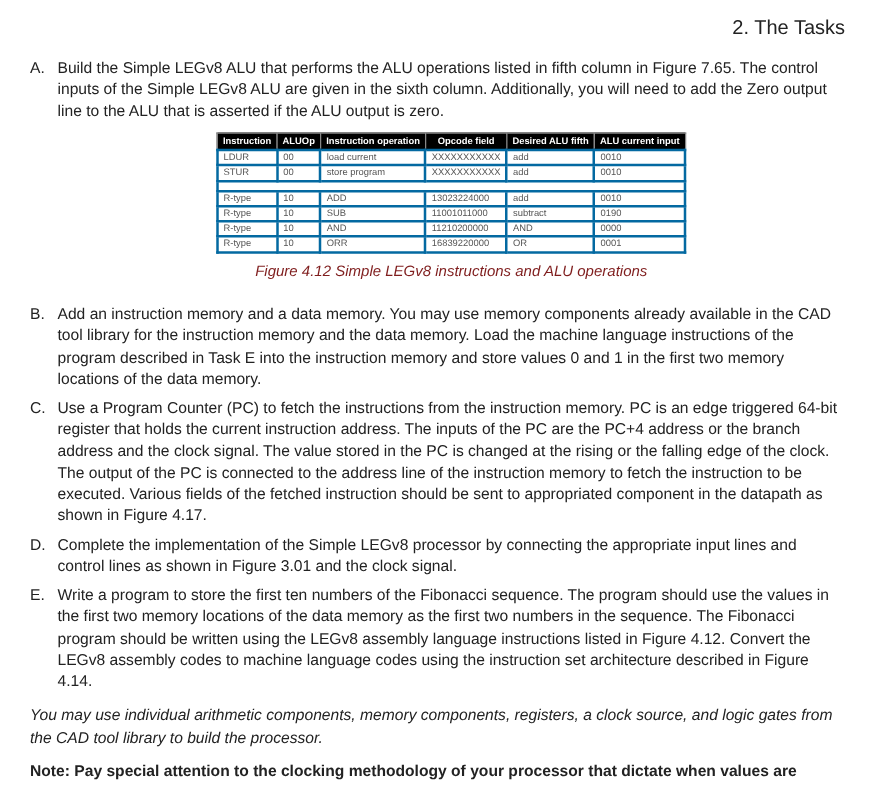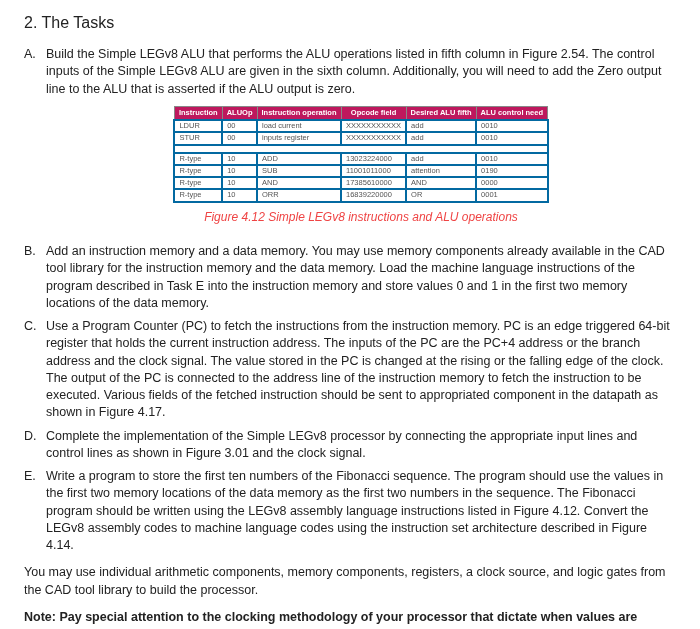--- a/index.html
+++ b/index.html
@@ -10,114 +10,116 @@
     color: #222;
     width: 700px;
   }
   .page {
     padding: 12px 24px 16px 24px;
     font-size: 12.5px;
     line-height: 1.38;
   }
   .section-heading {
     font-size: 16px;
-    margin: 0 0 12px 0;
+    margin: 0 0 12px 12px;
+    text-align: right;
   }
   .task-row {
     display: flex;
     margin-bottom: 6px;
   }
   .task-letter {
     width: 22px;
     flex: 0 0 22px;
   }
   .task-body {
     flex: 1 1 auto;
   }
   .indent-block {
     margin-left: 22px;
   }
   .fig-caption {
     font-style: italic;
     text-align: center;
     margin: 6px 0 18px 0;
     font-size: 12px;
-    color: #ef4444;
+    color: #7f1d1d;
   }
   table.instr {
     border-collapse: collapse;
     margin: 8px auto 4px auto;
     font-size: 7.5px;
     line-height: 1.1;
     color: #555;
   }
   table.instr th {
-    background: #be185d;
+    background: #000000;
     color: #ffffff;
     font-weight: bold;
     border: 1px solid #888;
     padding: 2px 4px;
     text-align: center;
   }
   table.instr td {
     border: 2px solid #0369a1;
     padding: 1px 4px;
     white-space: nowrap;
   }
   .spacer-row td {
     height: 4px;
     border-left: 1px solid #fff;
     border-right: 1px solid #fff;
     padding: 0;
   }
   .para {
     margin: 10px 0 6px 0;
+    font-style: italic;
   }
   .note {
     font-weight: bold;
     margin-top: 10px;
   }
 </style>
 </head>
 <body>
 
 <div class="page">
 
   <div class="section-heading">2. The Tasks</div>
 
   <div class="task-row">
     <div class="task-letter">A.</div>
-    <div class="task-body">Build the Simple LEGv8 ALU that performs the ALU operations listed in fifth column in Figure 2.54. The control inputs of the Simple LEGv8 ALU are given in the sixth column. Additionally, you will need to add the Zero output line to the ALU that is asserted if the ALU output is zero.</div>
+    <div class="task-body">Build the Simple LEGv8 ALU that performs the ALU operations listed in fifth column in Figure 7.65. The control inputs of the Simple LEGv8 ALU are given in the sixth column. Additionally, you will need to add the Zero output line to the ALU that is asserted if the ALU output is zero.</div>
   </div>
 
   <div class="indent-block">
     <table class="instr">
       <thead>
         <tr>
           <th>Instruction</th>
           <th>ALUOp</th>
           <th>Instruction operation</th>
           <th>Opcode field</th>
           <th>Desired ALU fifth</th>
-          <th>ALU control need</th>
+          <th>ALU current input</th>
         </tr>
       </thead>
       <tbody id="tbody-top">
           <tr>
             <td>LDUR</td>
             <td>00</td>
             <td>load current</td>
             <td>XXXXXXXXXXX</td>
             <td>add</td>
             <td>0010</td>
           </tr>
           <tr>
             <td>STUR</td>
             <td>00</td>
-            <td>inputs register</td>
+            <td>store program</td>
             <td>XXXXXXXXXXX</td>
             <td>add</td>
             <td>0010</td>
           </tr>
         </tbody>
       <tbody>
           <tr class="spacer-row">
             <td colspan="6"></td>
           </tr>
         </tbody>
@@ -128,28 +130,28 @@
             <td>ADD</td>
             <td>13023224000</td>
             <td>add</td>
             <td>0010</td>
           </tr>
           <tr>
             <td>R-type</td>
             <td>10</td>
             <td>SUB</td>
             <td>11001011000</td>
-            <td>attention</td>
+            <td>subtract</td>
             <td>0190</td>
           </tr>
           <tr>
             <td>R-type</td>
             <td>10</td>
             <td>AND</td>
-            <td>17385610000</td>
+            <td>11210200000</td>
             <td>AND</td>
             <td>0000</td>
           </tr>
           <tr>
             <td>R-type</td>
             <td>10</td>
             <td>ORR</td>
             <td>16839220000</td>
             <td>OR</td>
             <td>0001</td>

